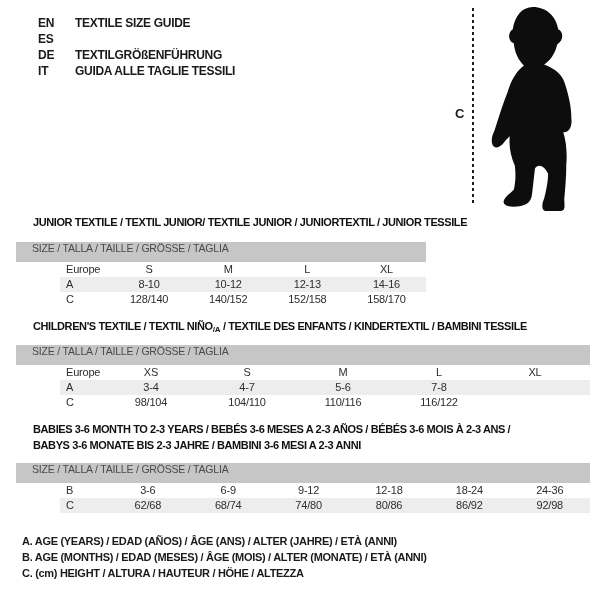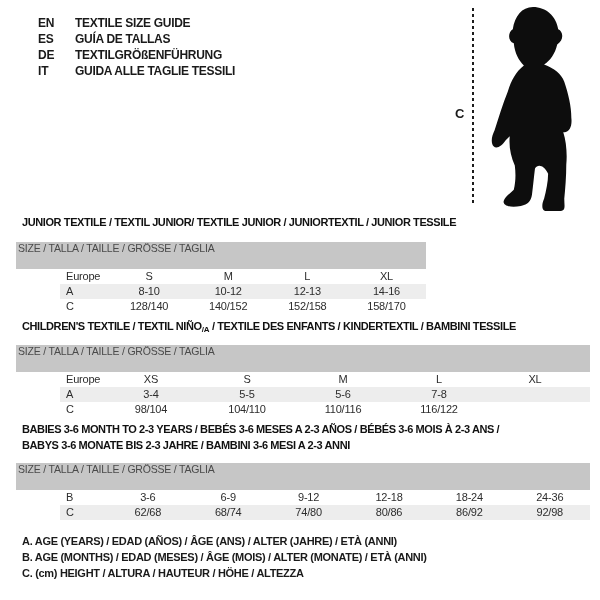--- a/index.html
+++ b/index.html
@@ -15,24 +15,24 @@
   .lang-code{width:37px;font-size:12px;font-weight:bold;letter-spacing:-0.2px;}
   .lang-title{font-size:12px;font-weight:bold;letter-spacing:-0.3px;white-space:nowrap;}
 
   
   .measure-line{left:472px;top:8px;width:2px;height:198px;
     background:repeating-linear-gradient(to bottom,#1c1c1c 0 3px,transparent 3px 6px);}
   .figure-label{left:455px;top:106px;font-size:13px;font-weight:bold;}
   .silhouette{left:484px;top:5px;}
 
   
-  .tbl-title{left:22px;font-size:11px;font-weight:bold;letter-spacing:-0.4px;white-space:nowrap;color:#111;}
+  .tbl-title{left:33px;font-size:11px;font-weight:bold;letter-spacing:-0.4px;white-space:nowrap;color:#111;}
   .size-table{left:16px;}
-  .bar{background:#c6c6c6;height:27px;line-height:13px;font-size:10.5px;color:#4a4a4a;
-       padding-left:2px;letter-spacing:-0.2px;box-sizing:border-box;}
+  .bar{background:#c6c6c6;height:20px;line-height:13px;font-size:10.5px;color:#4a4a4a;
+       padding-left:16px;letter-spacing:-0.2px;box-sizing:border-box;}
   .trow{display:flex;height:15px;line-height:15px;font-size:11px;color:#2d2d2d;letter-spacing:-0.2px;margin-left:44px;}
   .trow.stripe{background:#ededed;}
   .cl{padding-left:6px;box-sizing:border-box;}
   .c{text-align:center;}
   .t1-tbl{width:410px;} .t1-tbl .cl{width:50px;} .t1-tbl .c{width:80px;}
   .t2-tbl{width:574px;} .t2-tbl .cl{width:43px;} .t2-tbl .c{width:96px;}
   .t3-tbl{width:574px;} .t3-tbl .cl{width:50px;} .t3-tbl .c{width:85px;}
   sub.small{font-size:8px;vertical-align:-2px;letter-spacing:-0.2px;}
 
   
@@ -44,21 +44,20 @@
 
 <div>
 
   <div class="abs lang-block">
     <div class="lang-row">
       <span class="lang-code">EN</span>
       <span class="lang-title">TEXTILE SIZE GUIDE</span>
     </div>
     <div class="lang-row">
       <span class="lang-code">ES</span>
-      <span class="lang-title">GUÍA DE TALLAS</span>
     </div>
     <div class="lang-row">
       <span class="lang-code">DE</span>
       <span class="lang-title">TEXTILGRÖßENFÜHRUNG</span>
     </div>
     <div class="lang-row">
       <span class="lang-code">IT</span>
       <span class="lang-title">GUIDA ALLE TAGLIE TESSILI</span>
     </div>
   </div>
@@ -131,21 +130,21 @@
       <span class="cl">Europe</span>
       <span class="c">XS</span>
       <span class="c">S</span>
       <span class="c">M</span>
       <span class="c">L</span>
       <span class="c">XL</span>
     </div>
     <div class="trow stripe">
       <span class="cl">A</span>
       <span class="c">3-4</span>
-      <span class="c">5-5</span>
+      <span class="c">4-7</span>
       <span class="c">5-6</span>
       <span class="c">7-8</span>
     </div>
     <div class="trow">
       <span class="cl">C</span>
       <span class="c">98/104</span>
       <span class="c">104/110</span>
       <span class="c">110/116</span>
       <span class="c">116/122</span>
     </div>

